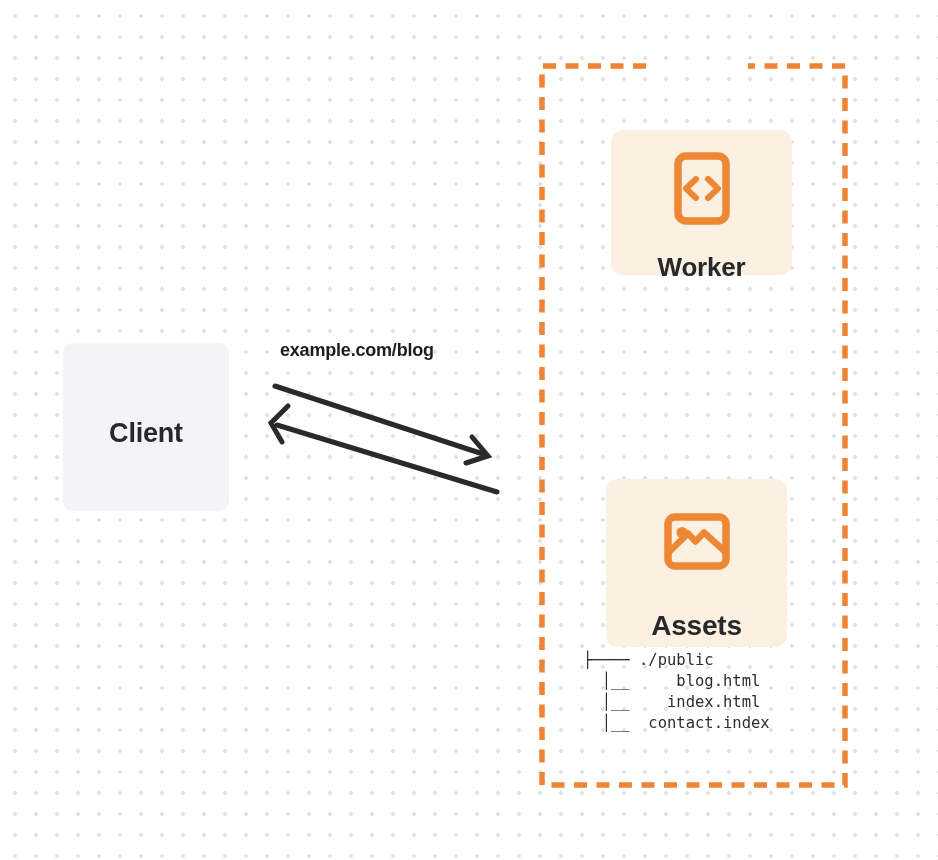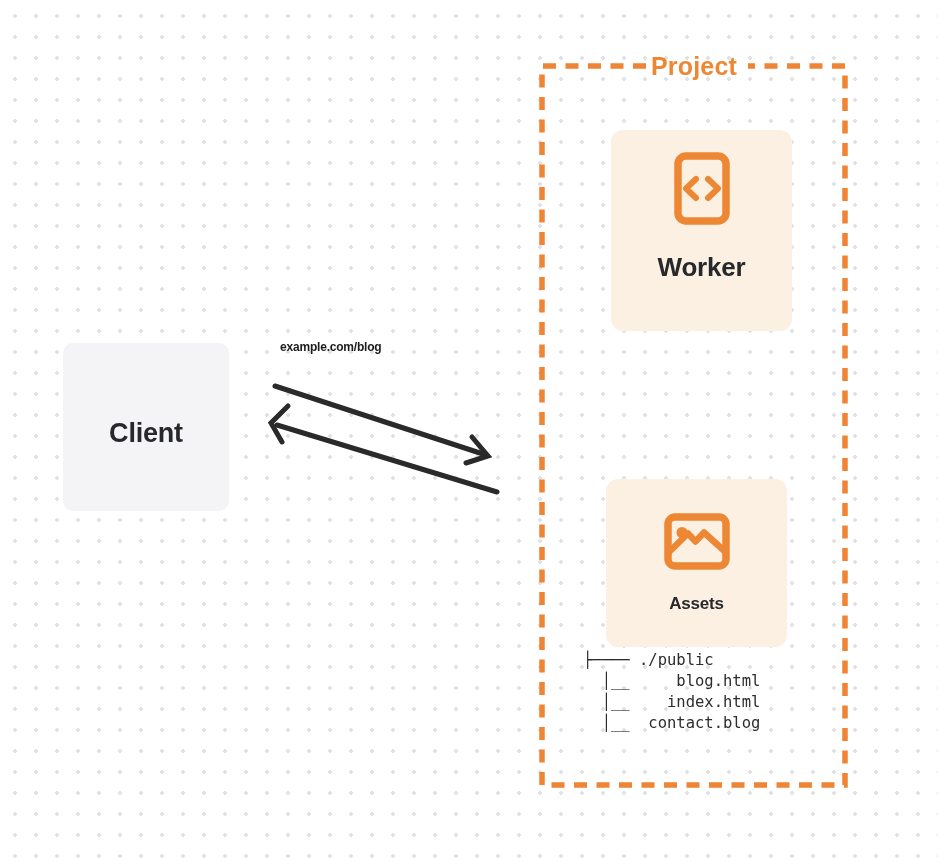--- a/index.html
+++ b/index.html
@@ -55,30 +55,30 @@
   }
   .card {
     position: absolute;
     width: 181px;
     background: #fbf0e2;
     border-radius: 12px;
     display: flex;
     flex-direction: column;
     align-items: center;
   }
-  #worker-card { left: 611px; top: 130px; height: 201px; }
+  #worker-card { left: 611px; top: 130px; height: 145px; }
   #assets-card { left: 606px; top: 479px; height: 168px; }
   #worker-card .card-icon { margin-top: 22px; height: 73px; }
   #assets-card .card-icon { margin-top: 34px; height: 57px; }
   #worker-card .node-label { margin-top: 27px; font-size: 26px; }
-  #assets-card .node-label { margin-top: 24px; font-size: 17px; }
+  #assets-card .node-label { margin-top: 40px; font-size: 28px; }
   #url-label {
     position: absolute;
     left: 280px; top: 340px;
-    font-size: 12px;
+    font-size: 18px;
     font-weight: 700;
     color: #1c1c1c;
     letter-spacing: -0.2px;
     white-space: nowrap;
   }
   #file-tree {
     position: absolute;
     left: 583px; top: 650px;
     font-family: "DejaVu Sans Mono", monospace;
     font-size: 15.5px;
@@ -107,21 +107,20 @@
       <polyline points="288,406 271,423 282,442"></polyline>
     </g>
   </svg>
 
   <div id="client-box">
     <span class="node-label">Client</span>
   </div>
 
   <div id="url-label">example.com/blog</div>
 
-  <div id="project-label">Project</div>
 
   <div id="worker-card" class="card">
     <span class="card-icon">
       <svg width="56" height="73" viewBox="0 0 56 73" xmlns="http://www.w3.org/2000/svg">
         <rect x="4" y="4" width="48" height="65" rx="8" fill="none" stroke="#ed8733" stroke-width="7.5"></rect>
         <polyline points="22,27 12,36.5 22,46" fill="none" stroke="#ed8733" stroke-width="6" stroke-linecap="round" stroke-linejoin="round"></polyline>
         <polyline points="34,27 44,36.5 34,46" fill="none" stroke="#ed8733" stroke-width="6" stroke-linecap="round" stroke-linejoin="round"></polyline>
       </svg>
     </span>
     <span class="node-label">Worker</span>
@@ -135,16 +134,16 @@
         <polyline points="5,39 24,20.5 31.5,28.5 40,19.5 61,38.5" fill="none" stroke="#ed8733" stroke-width="6.5" stroke-linecap="round" stroke-linejoin="round"></polyline>
       </svg>
     </span>
     <span class="node-label">Assets</span>
   </div>
 
   <div id="file-tree">
     <div class="tree-line">├──── ./public</div>
     <div class="tree-line">  │__     blog.html</div>
     <div class="tree-line">  │__    index.html</div>
-    <div class="tree-line">  │__  contact.blog</div>
+    <div class="tree-line">  │__  contact.index</div>
   </div>
 
 </div>
 
 </body></html>

